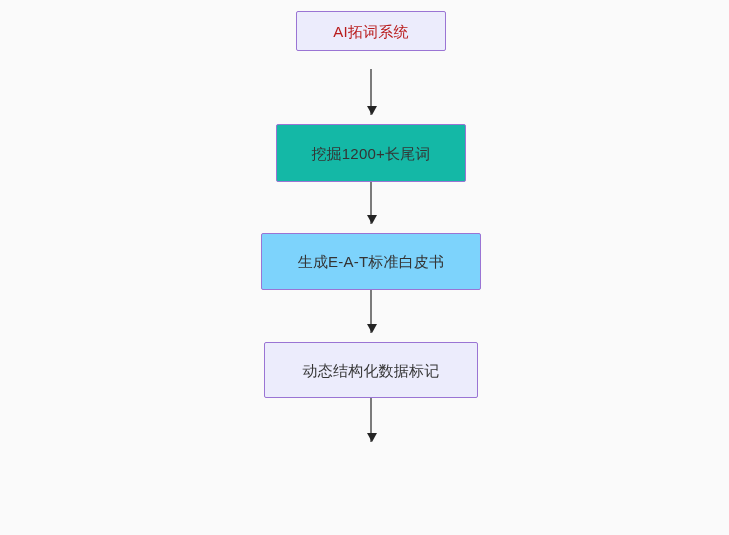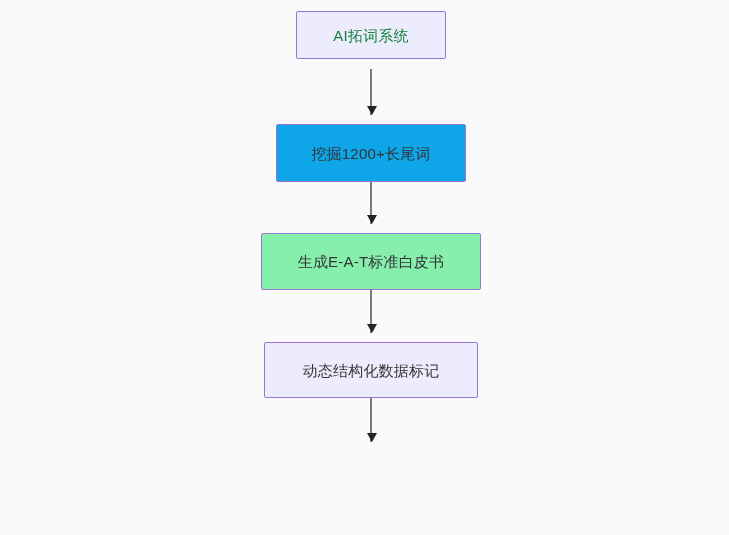--- a/index.html
+++ b/index.html
@@ -53,39 +53,39 @@
     border-left: 5px solid transparent;
     border-right: 5px solid transparent;
     border-top: 9px solid #242424;
   }
 </style>
 </head>
 <body style="background: rgb(250, 250, 250);">
 
 <div id="flowchart">
 
-  <div class="node" id="node-n1" style="left: 296px; top: 11px; width: 150px; height: 48px; background: rgb(236, 236, 252); border-color: rgb(154, 116, 212); color: #15803d;">
+  <div class="node" id="node-n1" style="left: 296px; top: 11px; width: 150px; height: 40px; background: rgb(236, 236, 252); border-color: rgb(154, 116, 212); color: #b91c1c;">
     <span>AI拓词系统</span>
   </div>
 
   <div class="edge" id="edge-e1" style="left: 371px; top: 69px;">
     <div class="edge-line" style="height: 46px; left: -1px; background: rgb(123, 123, 123);"></div>
     <div class="edge-head" style="top: 37px; border-top-color: rgb(36, 36, 36);"></div>
   </div>
 
-  <div class="node" id="node-n2" style="left: 276px; top: 124px; width: 190px; height: 58px; background: #0ea5e9; border-color: rgb(154, 116, 212); color: rgb(52, 52, 52);">
+  <div class="node" id="node-n2" style="left: 276px; top: 124px; width: 190px; height: 58px; background: #14b8a6; border-color: rgb(154, 116, 212); color: rgb(52, 52, 52);">
     <span>挖掘1200+长尾词</span>
   </div>
 
   <div class="edge" id="edge-e2" style="left: 371px; top: 182px;">
     <div class="edge-line" style="height: 42px; left: -1px; background: rgb(123, 123, 123);"></div>
     <div class="edge-head" style="top: 33px; border-top-color: rgb(36, 36, 36);"></div>
   </div>
 
-  <div class="node" id="node-n3" style="left: 261px; top: 233px; width: 220px; height: 57px; background: #86efac; border-color: rgb(154, 116, 212); color: rgb(52, 52, 52);">
+  <div class="node" id="node-n3" style="left: 261px; top: 233px; width: 220px; height: 57px; background: #7dd3fc; border-color: rgb(154, 116, 212); color: rgb(52, 52, 52);">
     <span>生成E-A-T标准白皮书</span>
   </div>
 
   <div class="edge" id="edge-e3" style="left: 371px; top: 290px;">
     <div class="edge-line" style="height: 43px; left: -1px; background: rgb(123, 123, 123);"></div>
     <div class="edge-head" style="top: 34px; border-top-color: rgb(36, 36, 36);"></div>
   </div>
 
   <div class="node" id="node-n4" style="left: 264px; top: 342px; width: 214px; height: 56px; background: rgb(236, 236, 252); border-color: rgb(154, 116, 212); color: rgb(52, 52, 52);">
     <span>动态结构化数据标记</span>

